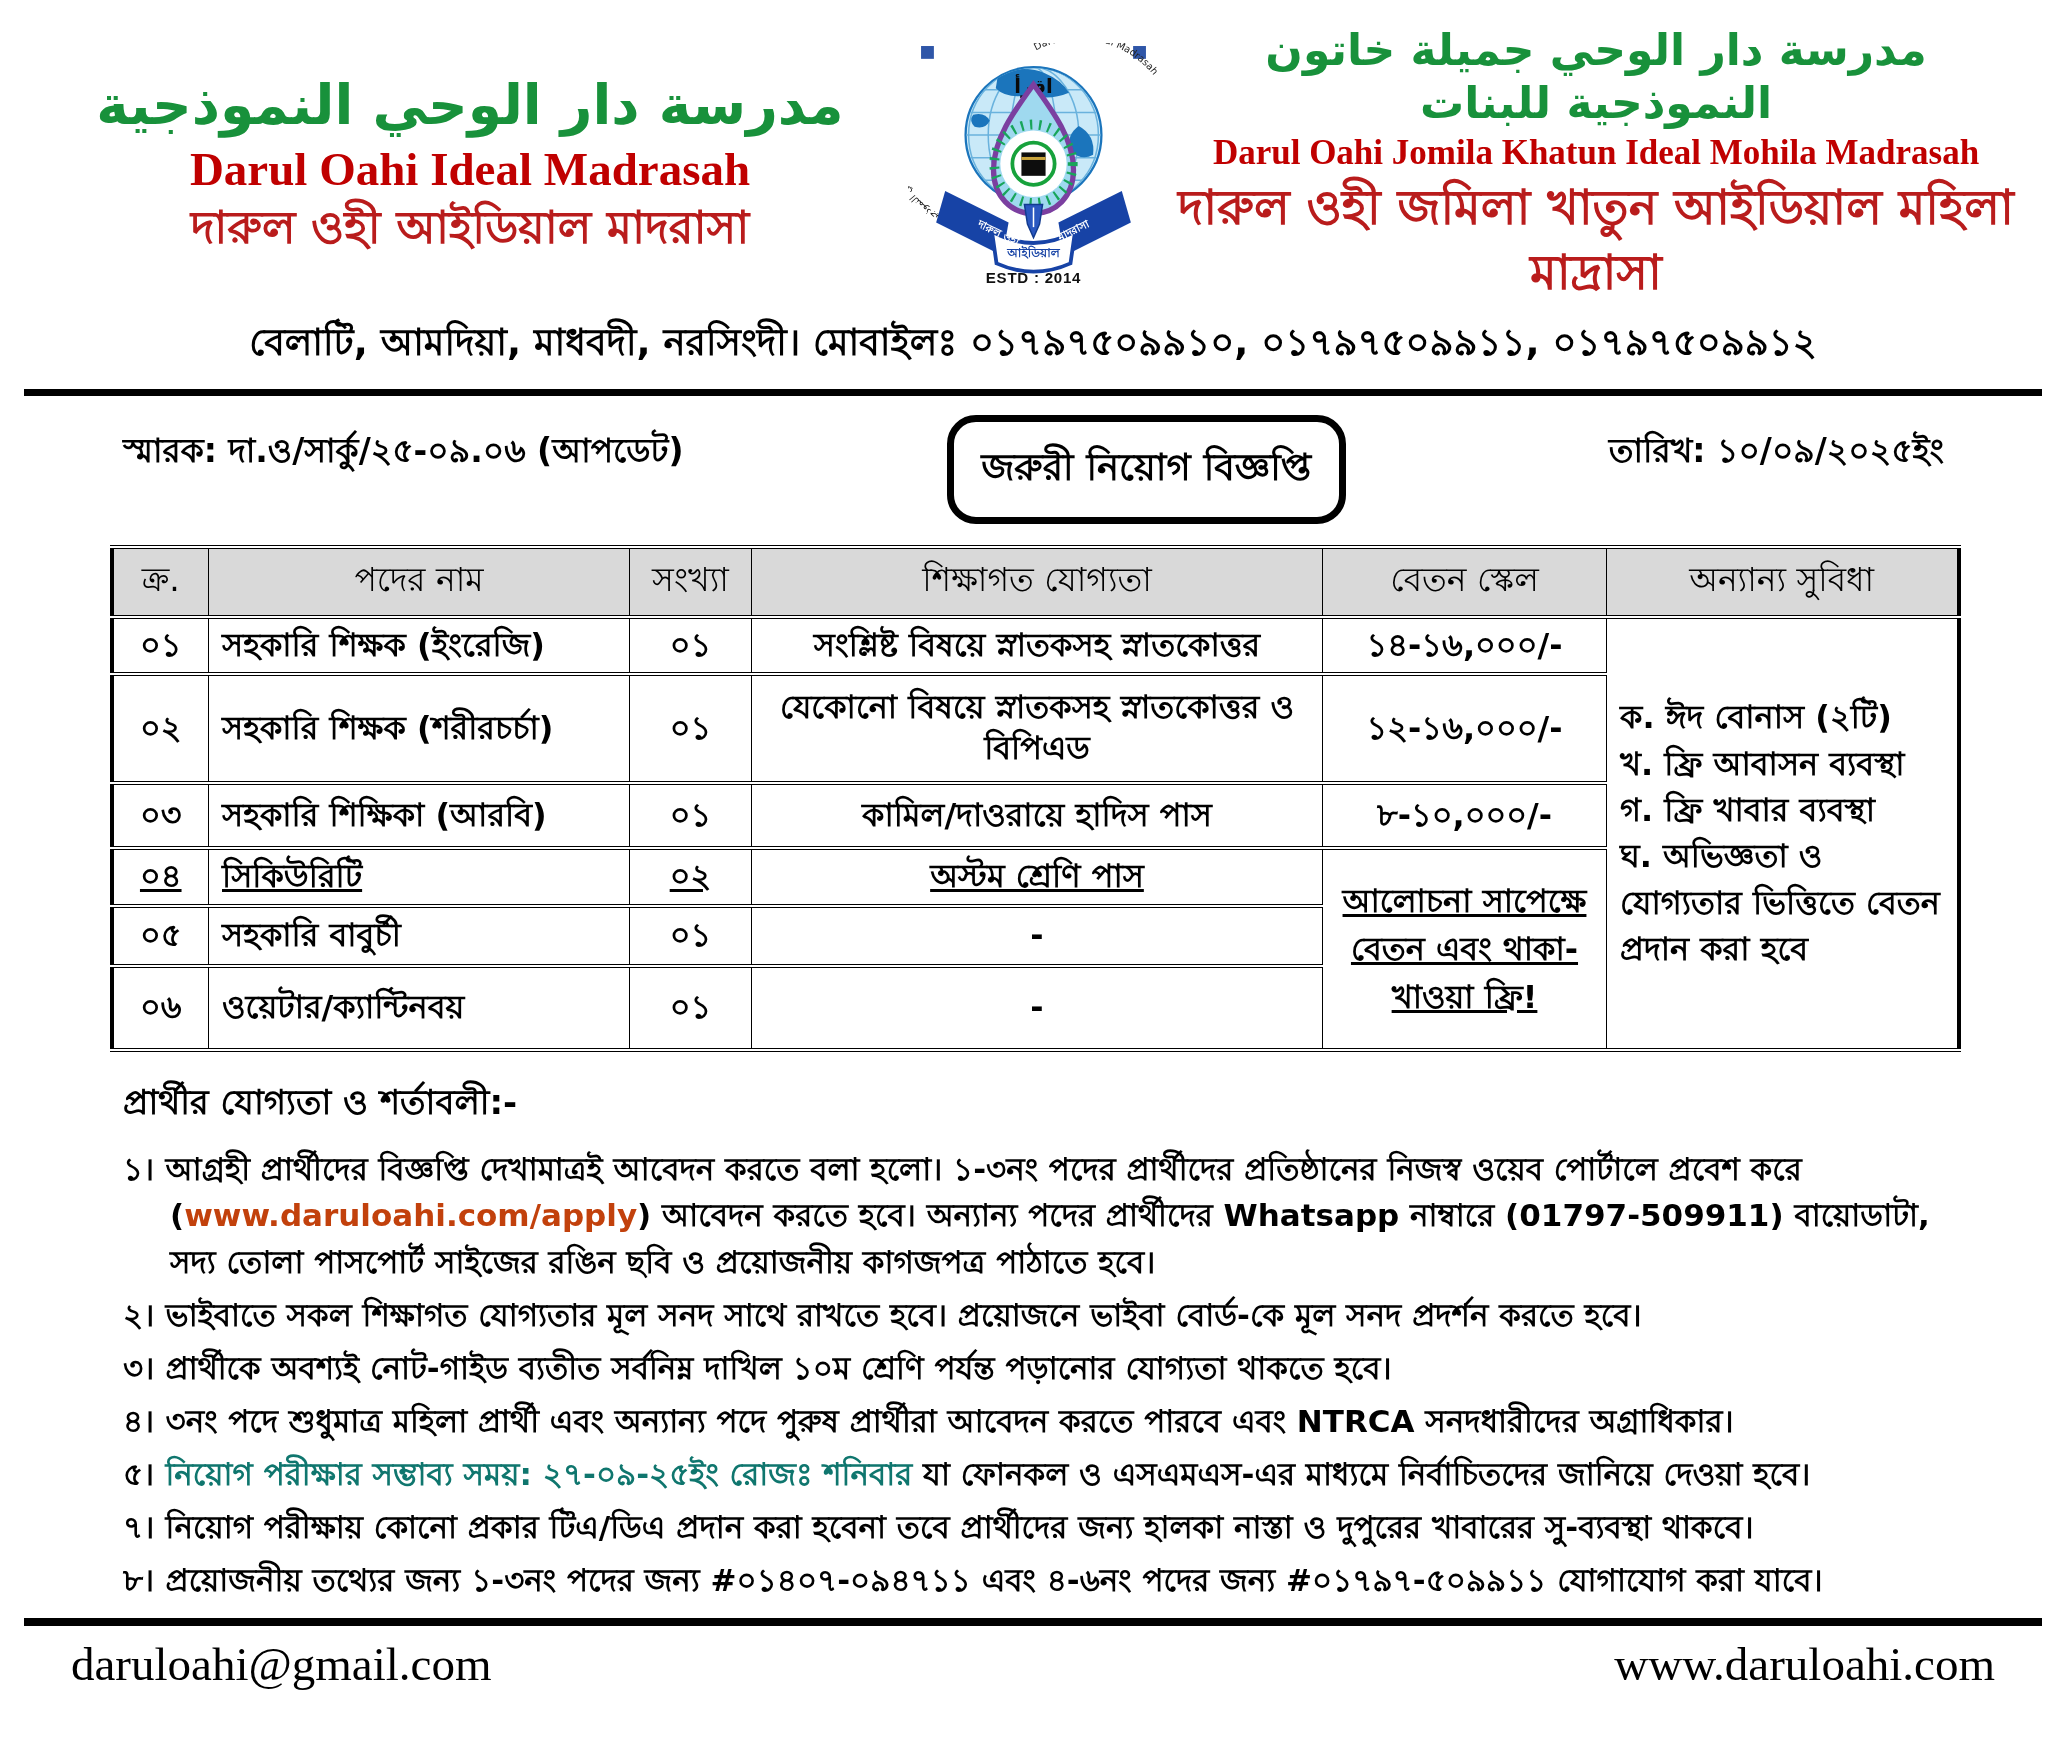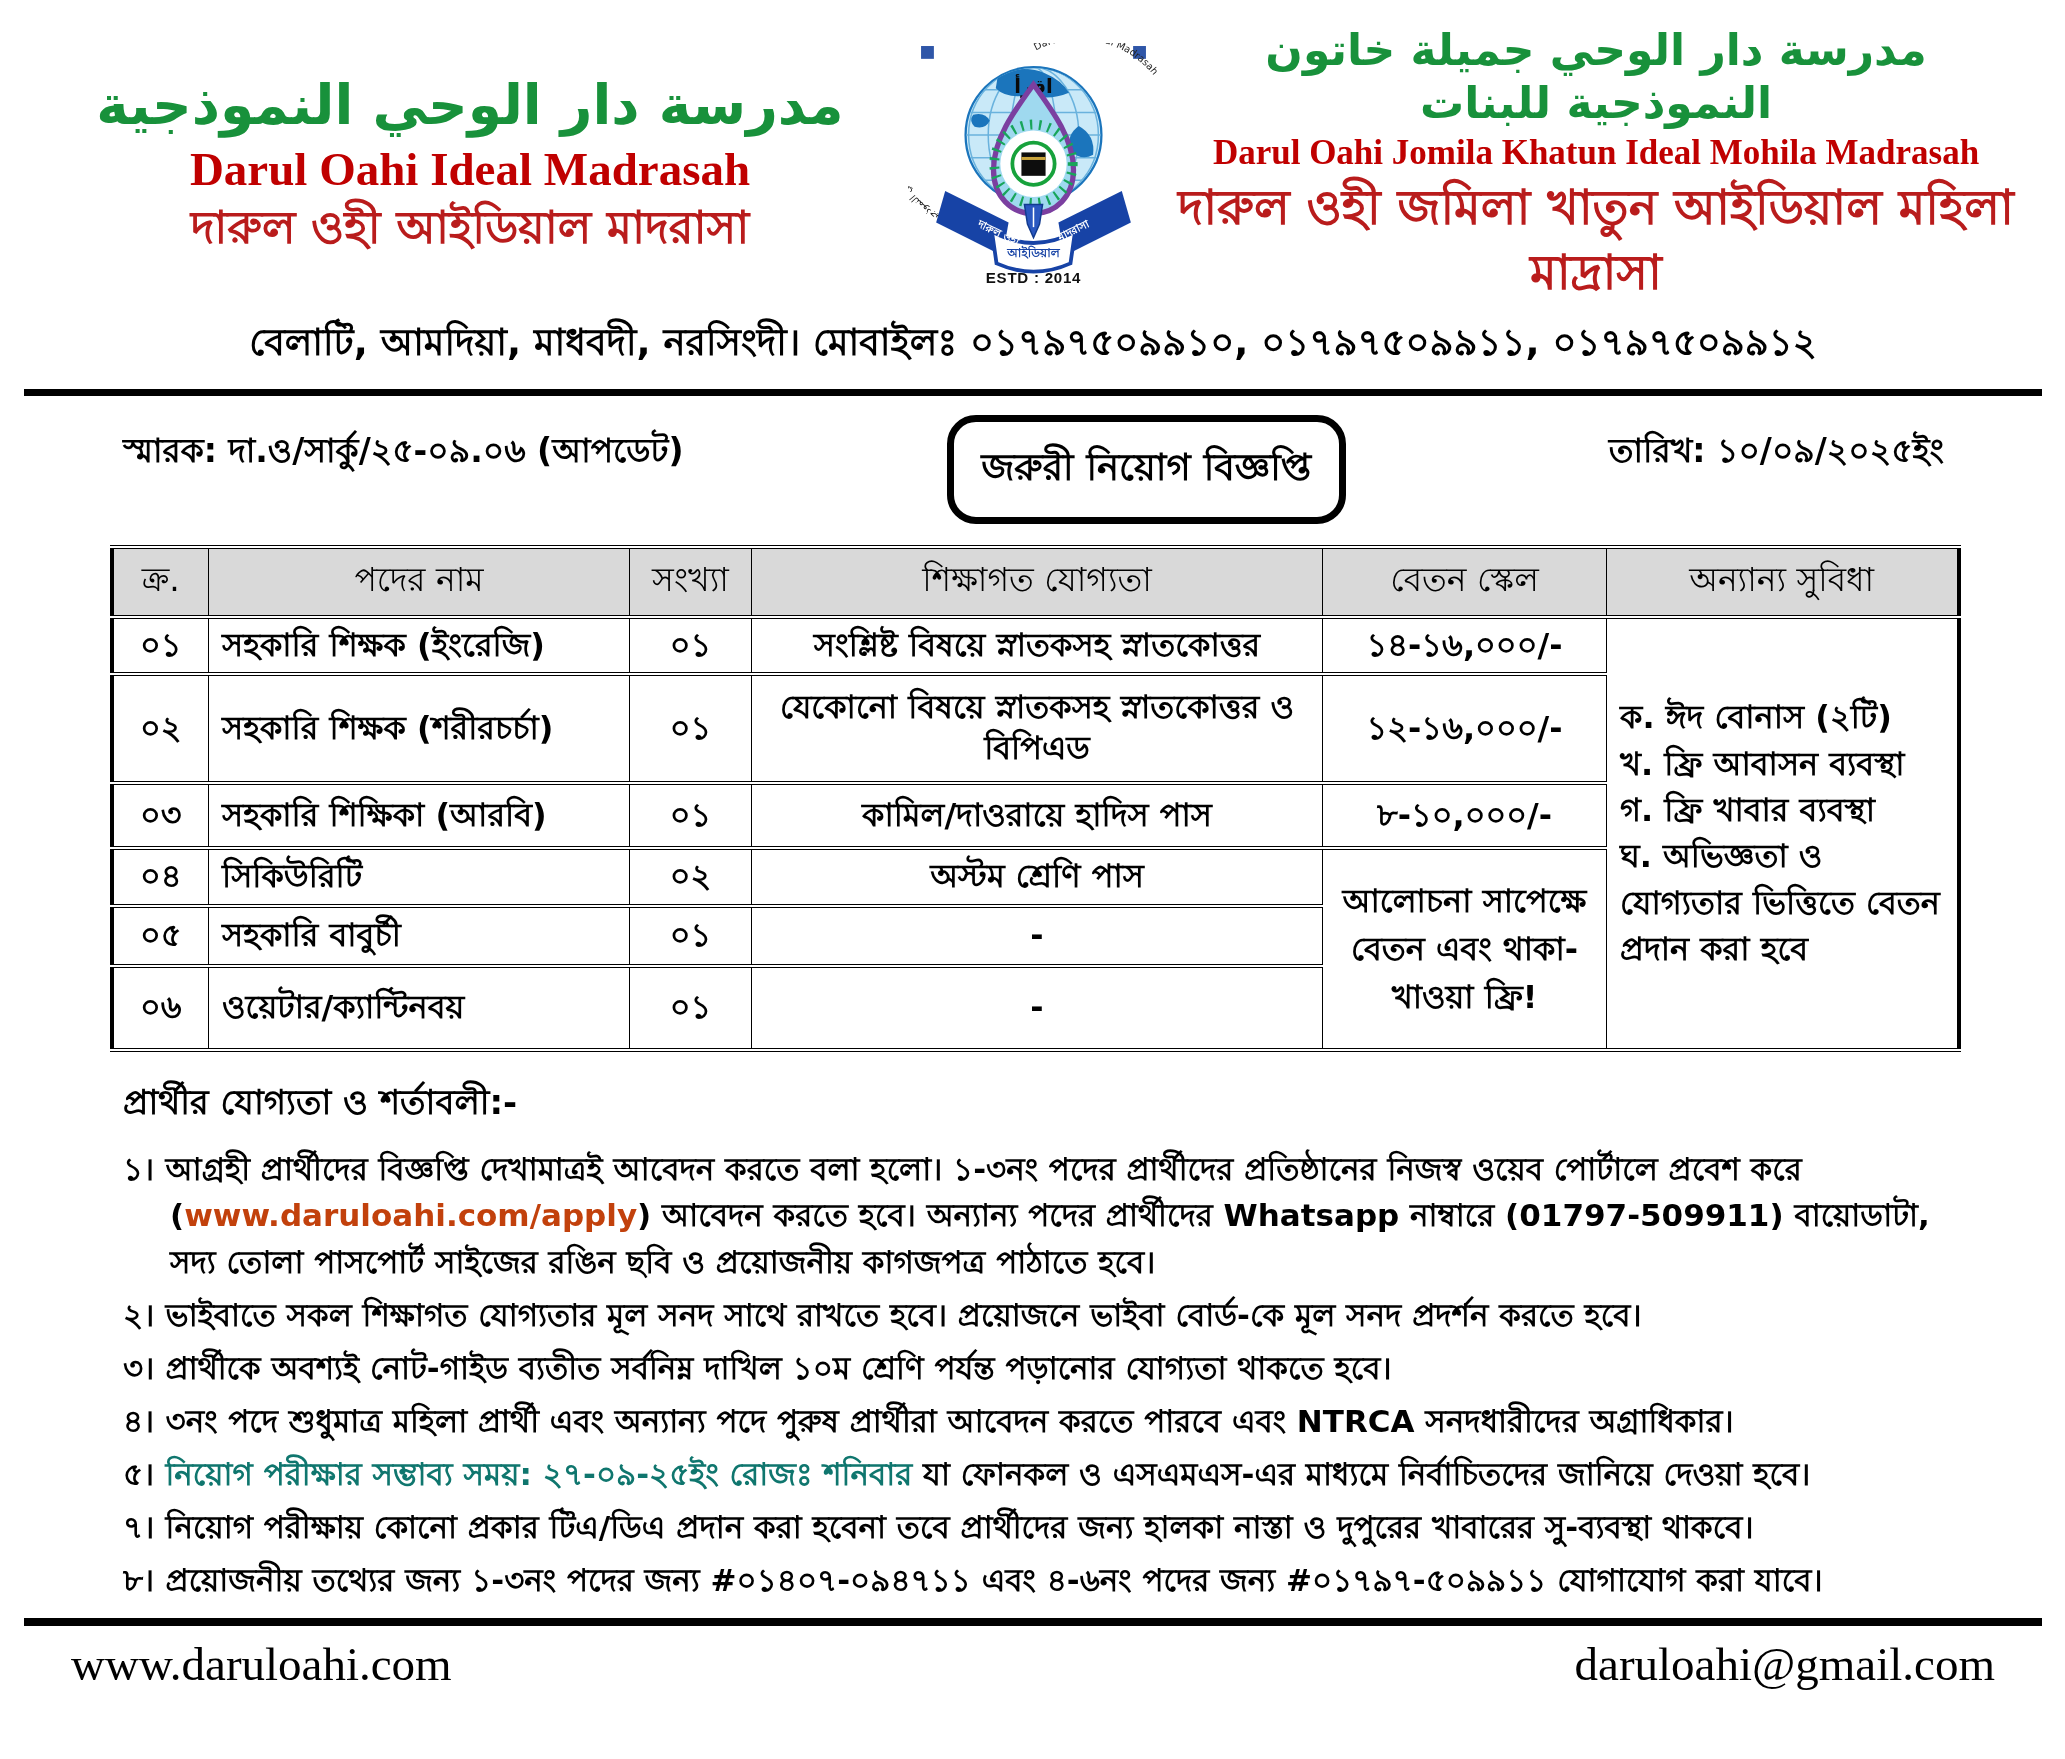--- a/index.html
+++ b/index.html
@@ -37,21 +37,21 @@
   
   .table-wrap { margin:21px auto 0; width:1847px; }
   table { width:100%; border-collapse:collapse; table-layout:fixed; border:4.9px solid #000; }
   th, td { border-left:1.6px solid #000; border-right:1.6px solid #000;
            border-top:4px double #000; border-bottom:4px double #000;
            text-align:center; vertical-align:middle; padding:4.9px 6.5px; overflow:hidden; }
   th { background:#d9d9d9; font-size:33px; font-weight:normal; height:68px; }
   td { font-size:32px; font-weight:bold; line-height:1.3; }
   td.post-cell { text-align:left; padding-left:13px; }
   tr.r1 { height:57px; } tr.r2 { height:109px; } tr.r3 { height:65px; }
-  tr.r4 { height:58px; } tr.r5 { height:60px; } tr.r6 { height:84px; }
+  tr.r4 { height:58px;text-decoration:underline; } tr.r5 { height:60px; } tr.r6 { height:84px; }
   td.benefits { text-align:left; padding:6.5px 6.5px 6.5px 13px; line-height:1.45; font-size:32px; }
   td.salary-merged { line-height:1.5; }
   
   .conditions { padding:24px 120px 0 123px; }
   .cond-heading { font-size:34px; font-weight:bold; margin-bottom:13px; }
   .cond-item { font-size:31px; font-weight:bold; line-height:1.5; margin-bottom:6.5px;
                padding-left:47px; text-indent:-47px; }
   .cond-num { margin-right:11.3px; }
   .red-text { color:#0f766e; }
   .link-red { color:#c2410c; }
@@ -240,18 +240,18 @@
     <div class="cond-item">
       <span class="cond-num">৭।</span><span>নিয়োগ পরীক্ষায় কোনো প্রকার টিএ/ডিএ প্রদান করা হবেনা তবে প্রার্থীদের জন্য হালকা নাস্তা ও দুপুরের খাবারের সু-ব্যবস্থা থাকবে।</span>
     </div>
     <div class="cond-item">
       <span class="cond-num">৮।</span><span>প্রয়োজনীয় তথ্যের জন্য ১-৩নং পদের জন্য #০১৪০৭-০৯৪৭১১ এবং ৪-৬নং পদের জন্য #০১৭৯৭-৫০৯৯১১ যোগাযোগ করা যাবে।</span>
     </div>
   </div>
 
   <div class="rule-bottom"></div>
   <div class="footer-row">
+    <div>daruloahi@gmail.com</div>
     <div>www.daruloahi.com</div>
-    <div>daruloahi@gmail.com</div>
   </div>
 
 </div>
 
 
 </body></html>

